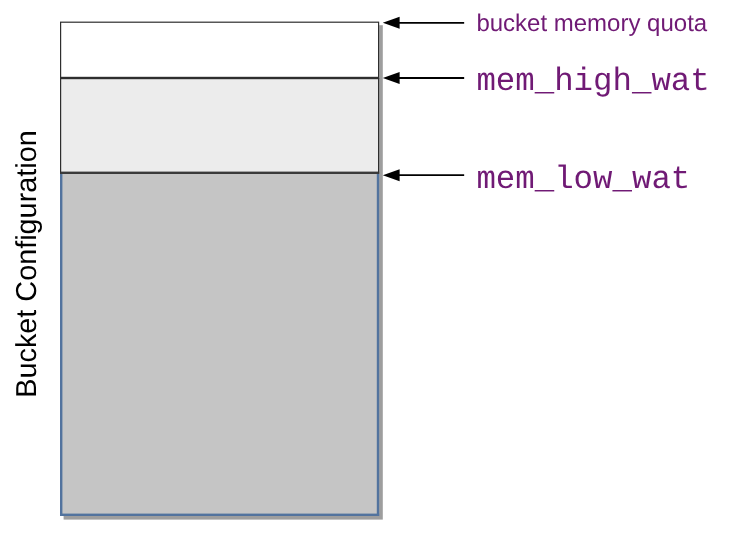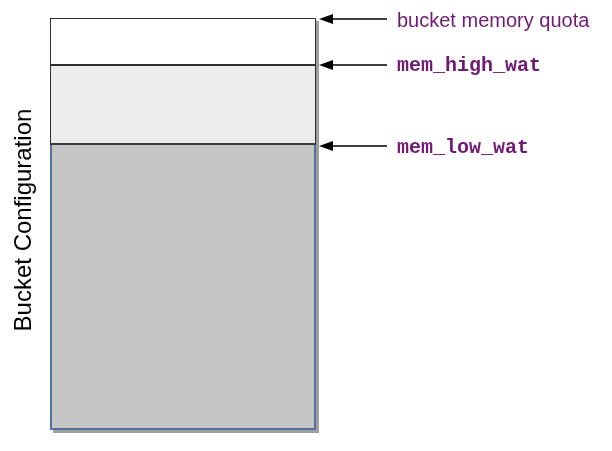--- a/index.html
+++ b/index.html
@@ -59,22 +59,22 @@
     color:#701a75;
     white-space:nowrap;
   }
   .ann-sans{
     font-family:"Liberation Sans", sans-serif;
     font-size:20px;
     top:9px;
   }
   .ann-mono{
     font-family:"Liberation Mono","DejaVu Sans Mono", monospace;
-    font-size:20px;
-    font-weight:bold;
+    font-size:27px;
+    font-weight:normal;
   }
   .ann-high{top:54px;}
   .ann-low{top:136px;text-align:right;}
 </style>
 </head>
 <body>
 
 <div class="canvas">
 
   <div class="y-label">Bucket Configuration</div>

